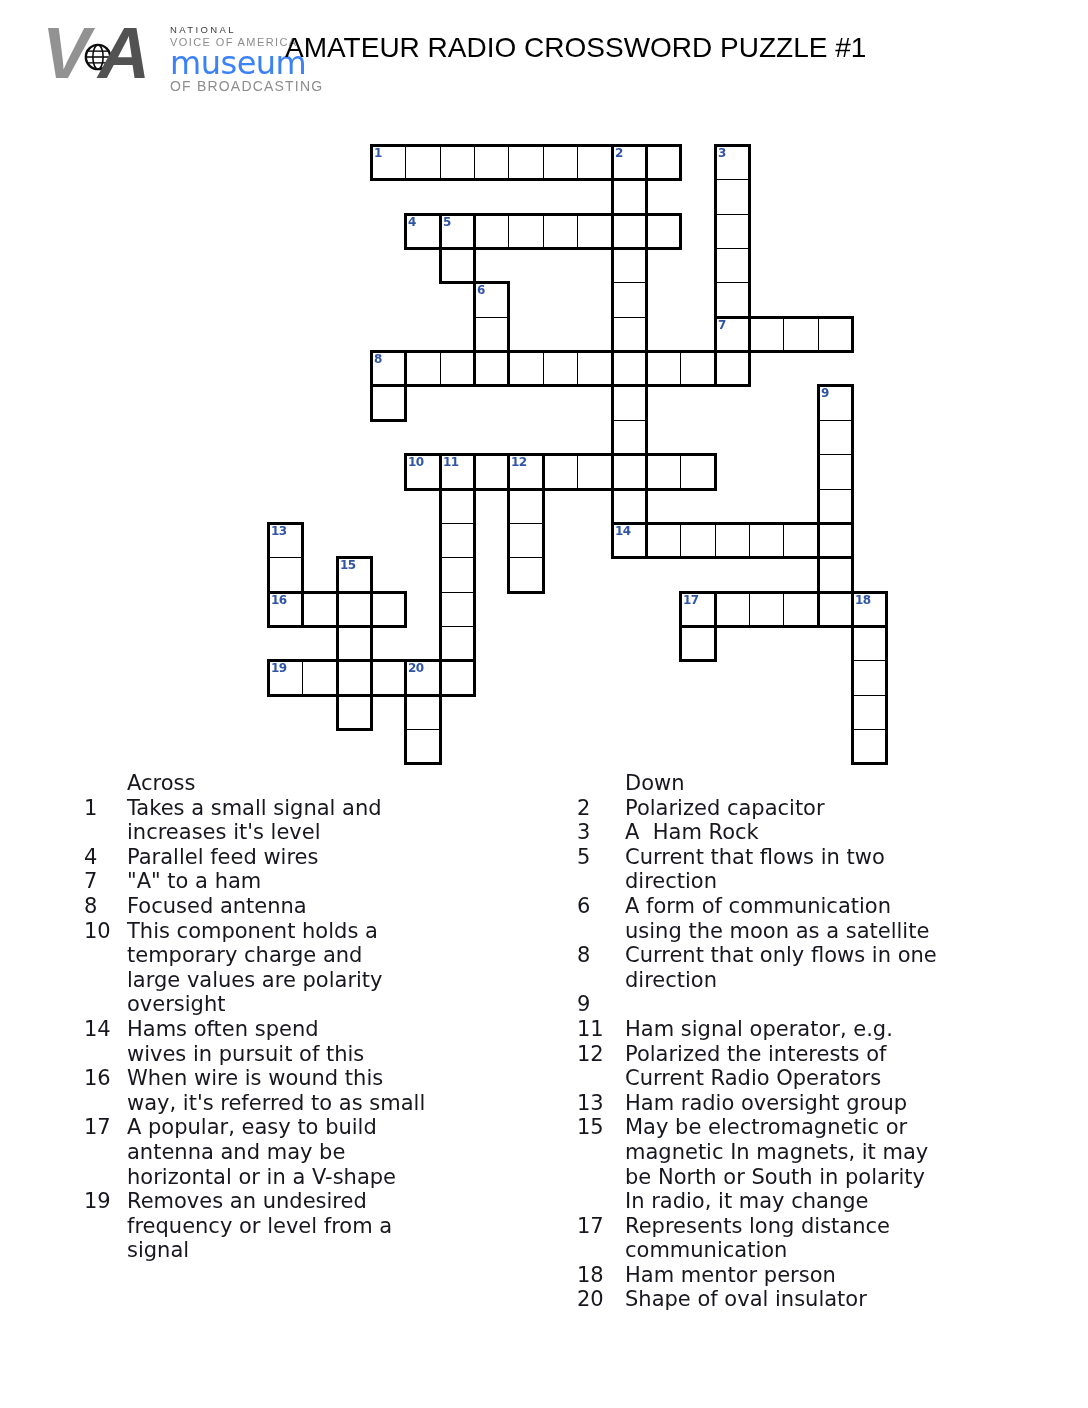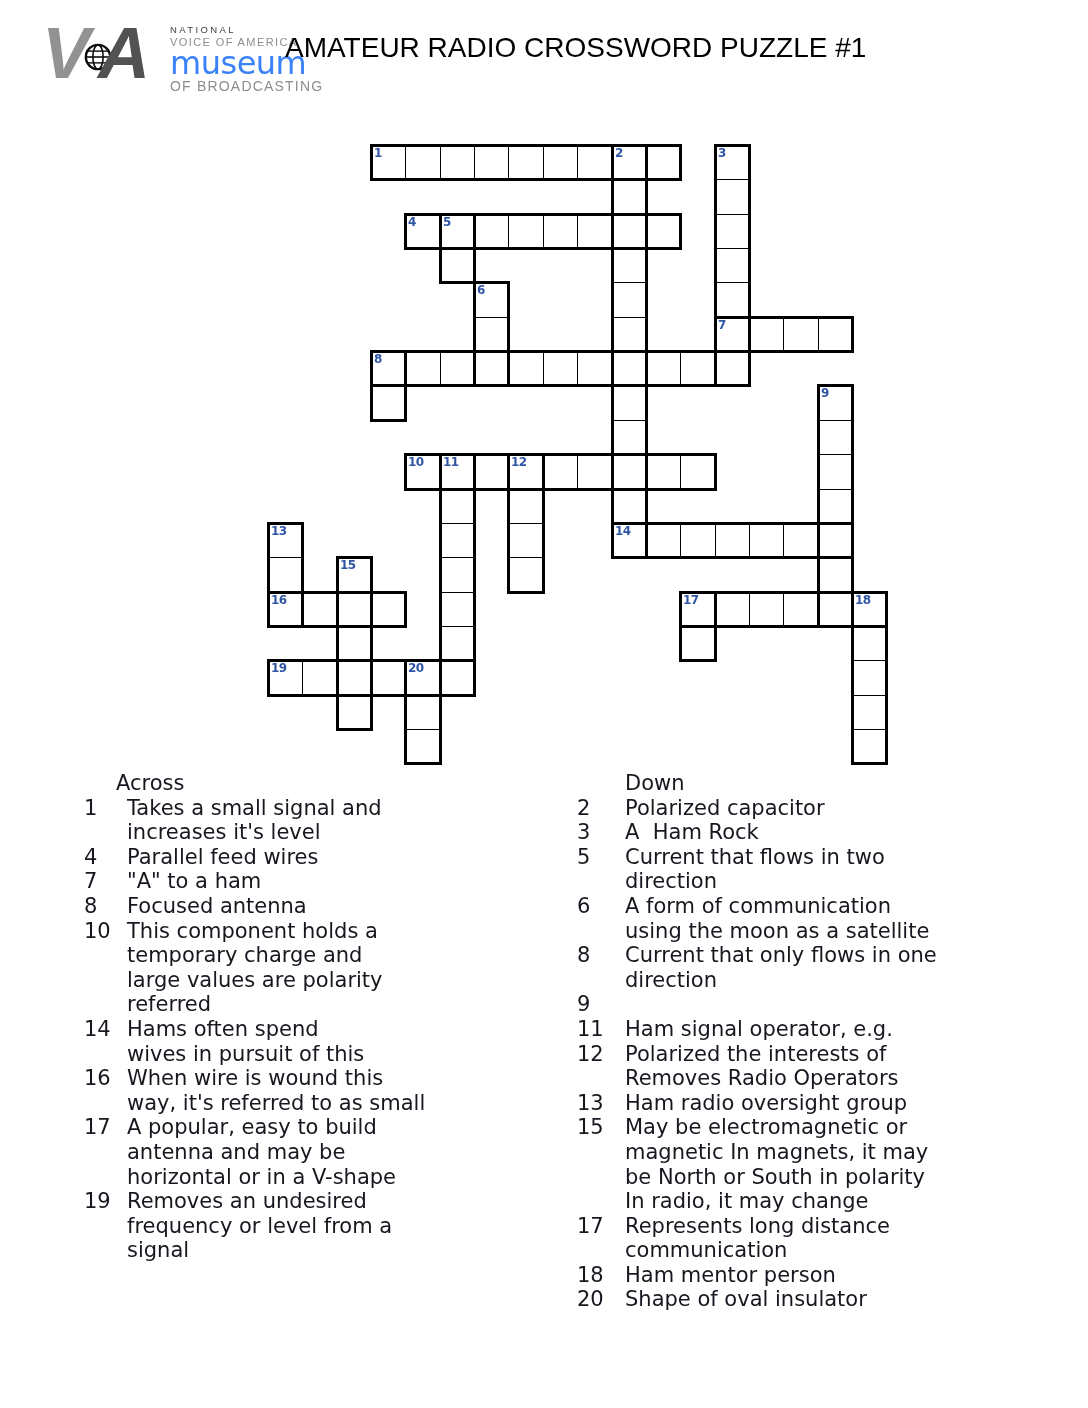--- a/index.html
+++ b/index.html
@@ -25,21 +25,21 @@
   
   #grid{position:absolute;left:268px;top:145px;width:624px;height:624px;}
   .cell{position:absolute;background:#fff;border:1px solid #000;box-sizing:border-box;}
   .cell .num{position:absolute;top:0px;left:2px;font-size:12px;font-weight:bold;
              color:#2f55a4;line-height:14px;letter-spacing:-0.5px;}
   .word{position:absolute;border:3px solid #000;box-sizing:border-box;background:transparent;pointer-events:none;}
   
   .clues{position:absolute;top:771px;font-size:21px;line-height:24.6px;color:#17171f;}
   #across{left:84px;width:430px;}
   #down{left:577px;width:460px;}
-  .clue-head{margin-left:32px;}
+  .clue-head{margin-left:43px;}
   #down .clue-head{margin-left:48px;}
   .clue-item{display:flex;}
   .clue-num{flex:0 0 43px;}
   #down .clue-num{flex:0 0 48px;}
   .clue-line{white-space:pre;}
 </style>
 </head>
 <body>
 
 <div class="logo">
@@ -260,21 +260,21 @@
         <div class="clue-text">
           <div class="clue-line">Focused antenna</div>
         </div>
       </div>
       <div class="clue-item">
         <div class="clue-num">10</div>
         <div class="clue-text">
           <div class="clue-line">This component holds a</div>
           <div class="clue-line">temporary charge and</div>
           <div class="clue-line">large values are polarity</div>
-          <div class="clue-line">referred</div>
+          <div class="clue-line">oversight</div>
         </div>
       </div>
       <div class="clue-item">
         <div class="clue-num">14</div>
         <div class="clue-text">
           <div class="clue-line">Hams often spend</div>
           <div class="clue-line">wives in pursuit of this</div>
         </div>
       </div>
       <div class="clue-item">
@@ -344,21 +344,21 @@
       <div class="clue-item">
         <div class="clue-num">11</div>
         <div class="clue-text">
           <div class="clue-line">Ham signal operator, e.g.</div>
         </div>
       </div>
       <div class="clue-item">
         <div class="clue-num">12</div>
         <div class="clue-text">
           <div class="clue-line">Polarized the interests of</div>
-          <div class="clue-line">Removes Radio Operators</div>
+          <div class="clue-line">Current Radio Operators</div>
         </div>
       </div>
       <div class="clue-item">
         <div class="clue-num">13</div>
         <div class="clue-text">
           <div class="clue-line">Ham radio oversight group</div>
         </div>
       </div>
       <div class="clue-item">
         <div class="clue-num">15</div>

